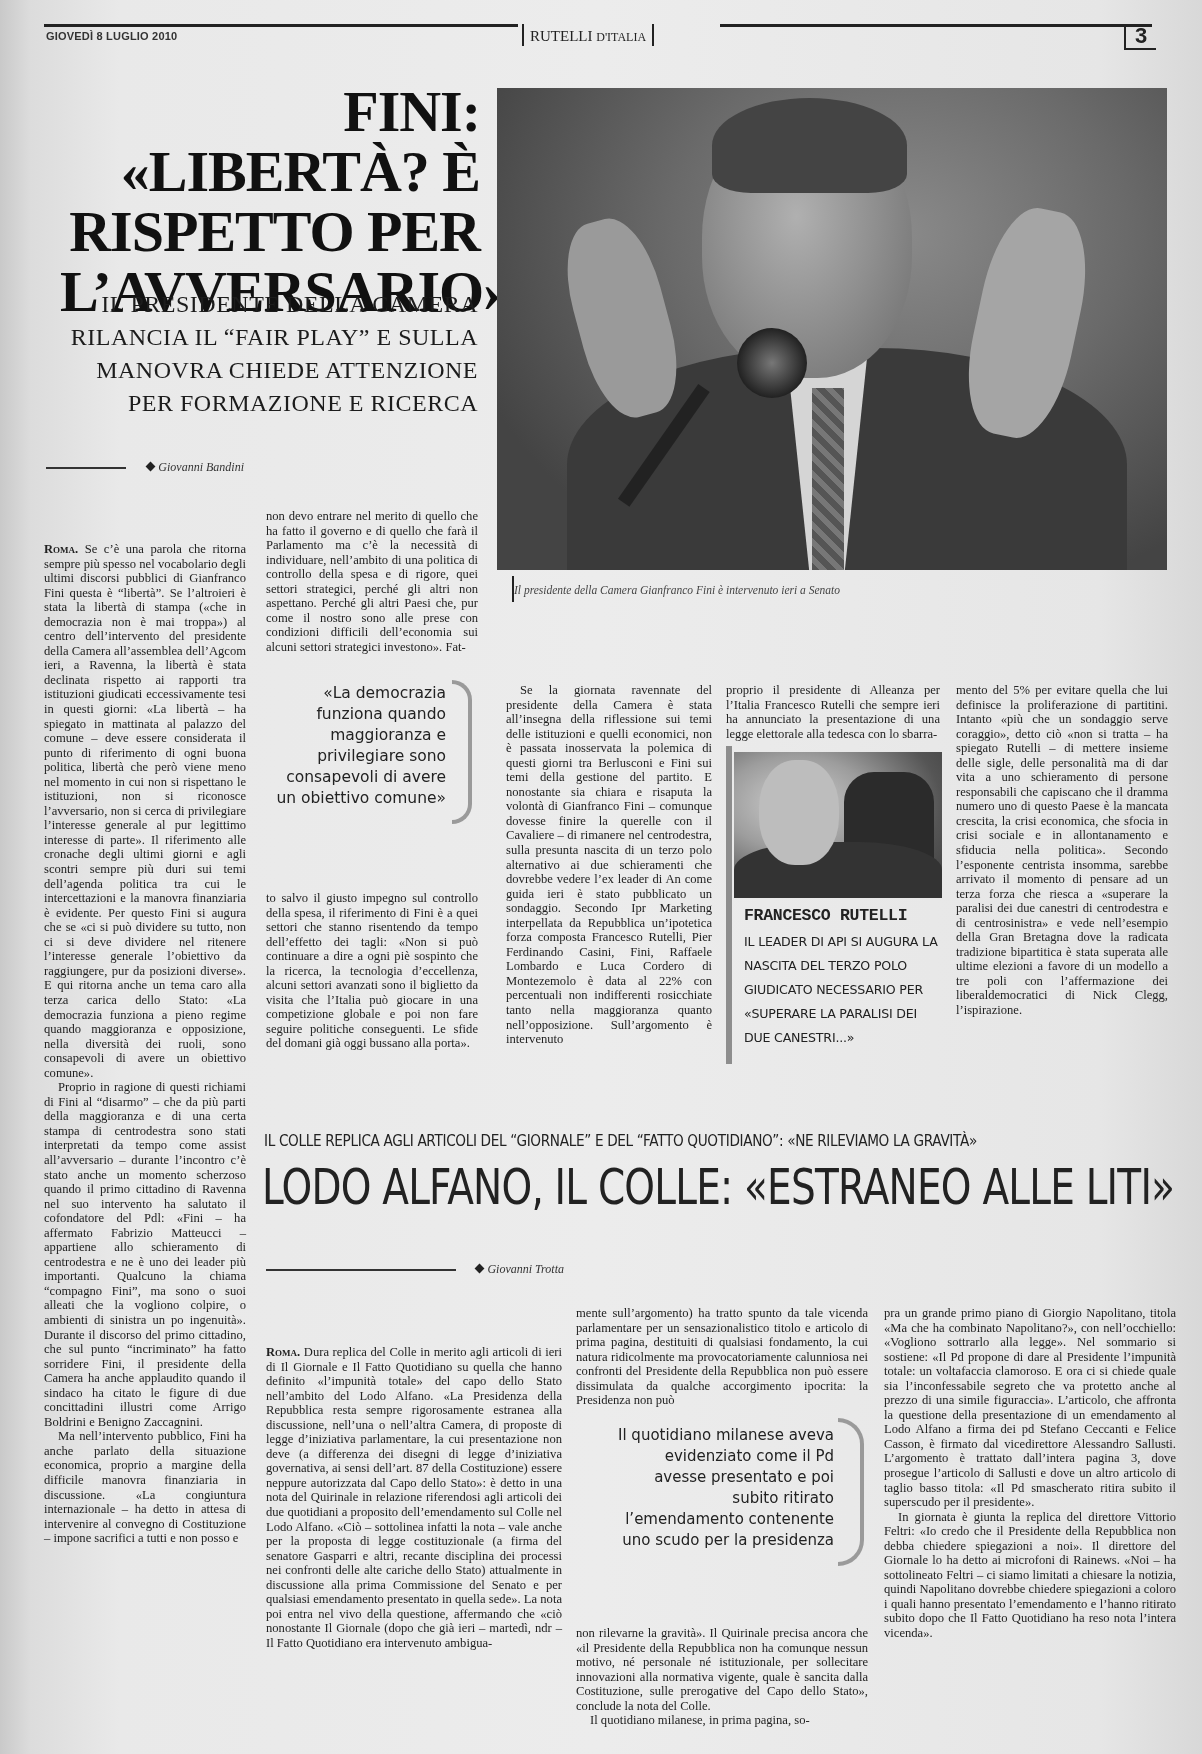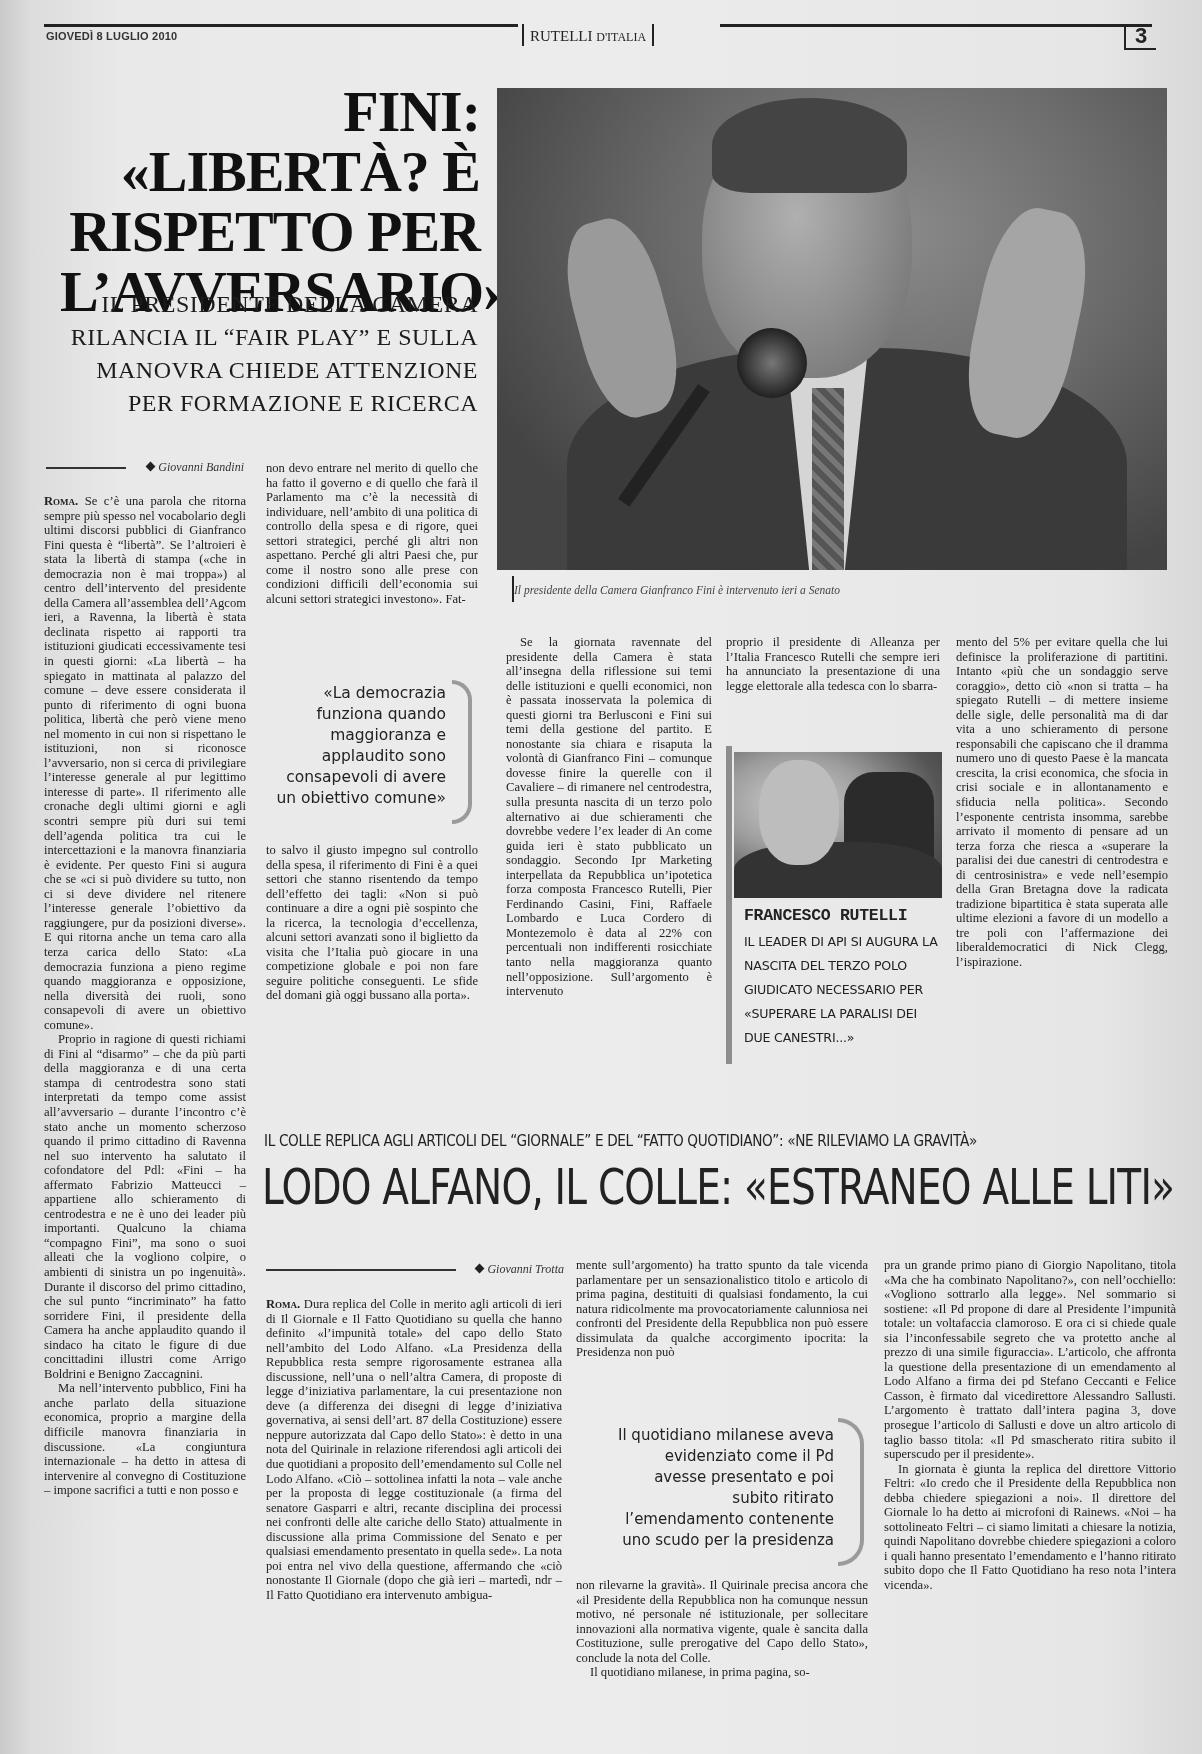--- a/index.html
+++ b/index.html
@@ -35,21 +35,21 @@
   .photo .collar { position:absolute; left:290px; top:270px; width:80px; height:230px; background:#d5d5d5; clip-path:polygon(0 0,100% 0,70% 100%,30% 100%); }
   .photo .tie { position:absolute; left:315px; top:300px; width:32px; height:200px; background:repeating-linear-gradient(45deg,#555 0 6px,#777 6px 12px); }
   .photo .mic { position:absolute; left:240px; top:240px; width:70px; height:70px; border-radius:50%; background:radial-gradient(circle,#777 0%,#222 70%); }
   .photo .micstick { position:absolute; left:200px; top:300px; width:14px; height:140px; background:#222; transform:rotate(35deg); transform-origin:top; }
   .photo .hand1 { position:absolute; left:80px; top:130px; width:90px; height:200px; border-radius:40%; background:#9a9a9a; transform:rotate(-15deg); }
   .photo .hand2 { position:absolute; left:480px; top:120px; width:100px; height:230px; border-radius:40%; background:#a5a5a5; transform:rotate(12deg); }
   .caption { position:absolute; left:514px; top:584px; width:640px; font-family:"Liberation Serif",serif; font-style:italic; font-size:11.5px; color:#444; }
   .caption-bar { position:absolute; left:512px; top:576px; width:2px; height:26px; background:#222; }
 
   
-  .col { position:absolute; font-family:"Liberation Serif",serif; font-size:12.6px; line-height:14.55px; text-align:justify; hyphens:auto; color:#222; }
+  .col { position:absolute; font-family:"Liberation Serif",serif; font-size:12.6px; line-height:14.55px; text-align:justify; hyphens:auto; color:#222;margin-top:48px; }
   .col p { margin:0; text-indent:14px; }
   .col p.first { text-indent:0; }
   .col .sc { font-variant:small-caps; font-weight:bold; }
   .byline { position:absolute; font-family:"Liberation Serif",serif; font-style:italic; font-size:12px; color:#333; text-align:right; }
   .byline .line { position:absolute; left:0; top:7px; height:2px; background:#333; }
   .byline .diamond { display:inline-block; width:7px; height:7px; background:#222; transform:rotate(45deg); margin-right:4px; vertical-align:1px; }
 
   
   .pull { position:absolute; font-family:"DejaVu Sans",sans-serif; font-size:15.5px; line-height:21px; text-align:right; color:#222; }
   .brace { position:absolute; border:4px solid #9a9a9a; border-left:none; border-radius:0 30px 30px 0; }
@@ -107,21 +107,21 @@
   <div class="col" style="left:44px;top:494px;width:202px">
     <p class="first"><span class="sc">Roma.</span> <span>Se c’è una parola che ritorna sempre più spesso nel vocabolario degli ultimi discorsi pubblici di Gianfranco Fini questa è “libertà”. Se l’altroieri è stata la libertà di stampa («che in democrazia non è mai troppa») al centro dell’intervento del presidente della Camera all’assemblea dell’Agcom ieri, a Ravenna, la libertà è stata declinata rispetto ai rapporti tra istituzioni giudicati eccessivamente tesi in questi giorni: «La libertà – ha spiegato in mattinata al palazzo del comune – deve essere considerata il punto di riferimento di ogni buona politica, libertà che però viene meno nel momento in cui non si rispettano le istituzioni, non si riconosce l’avversario, non si cerca di privilegiare l’interesse generale al pur legittimo interesse di parte». Il riferimento alle cronache degli ultimi giorni e agli scontri sempre più duri sui temi dell’agenda politica tra cui le intercettazioni e la manovra finanziaria è evidente. Per questo Fini si augura che se «ci si può dividere su tutto, non ci si deve dividere nel ritenere l’interesse generale l’obiettivo da raggiungere, pur da posizioni diverse». E qui ritorna anche un tema caro alla terza carica dello Stato: «La democrazia funziona a pieno regime quando maggioranza e opposizione, nella diversità dei ruoli, sono consapevoli di avere un obiettivo comune».</span></p>
     <p>Proprio in ragione di questi richiami di Fini al “disarmo” – che da più parti della maggioranza e di una certa stampa di centrodestra sono stati interpretati da tempo come assist all’avversario – durante l’incontro c’è stato anche un momento scherzoso quando il primo cittadino di Ravenna nel suo intervento ha salutato il cofondatore del Pdl: «Fini – ha affermato Fabrizio Matteucci – appartiene allo schieramento di centrodestra e ne è uno dei leader più importanti. Qualcuno la chiama “compagno Fini”, ma sono o suoi alleati che la vogliono colpire, o ambienti di sinistra un po ingenuità». Durante il discorso del primo cittadino, che sul punto “incriminato” ha fatto sorridere Fini, il presidente della Camera ha anche applaudito quando il sindaco ha citato le figure di due concittadini illustri come Arrigo Boldrini e Benigno Zaccagnini.</p>
     <p>Ma nell’intervento pubblico, Fini ha anche parlato della situazione economica, proprio a margine della difficile manovra finanziaria in discussione. «La congiuntura internazionale – ha detto in attesa di intervenire al convegno di Costituzione – impone sacrifici a tutti e non posso e</p>
   </div>
 
   <div class="col" style="left:266px;top:461px;width:212px">
     <p class="first">non devo entrare nel merito di quello che ha fatto il governo e di quello che farà il Parlamento ma c’è la necessità di individuare, nell’ambito di una politica di controllo della spesa e di rigore, quei settori strategici, perché gli altri non aspettano. Perché gli altri Paesi che, pur come il nostro sono alle prese con condizioni difficili dell’economia sui alcuni settori strategici investono». Fat-</p>
   </div>
 
-  <div class="pull" style="left:262px;top:683px;width:184px">«La democrazia funziona quando maggioranza e applaudito sono consapevoli di avere un obiettivo comune»</div>
+  <div class="pull" style="left:262px;top:683px;width:184px">«La democrazia funziona quando maggioranza e privilegiare sono consapevoli di avere un obiettivo comune»</div>
   <div class="brace" style="left:452px;top:680px;width:16px;height:136px"></div>
 
   <div class="col" style="left:266px;top:843px;width:212px">
     <p class="first">to salvo il giusto impegno sul controllo della spesa, il riferimento di Fini è a quei settori che stanno risentendo da tempo dell’effetto dei tagli: «Non si può continuare a dire a ogni piè sospinto che la ricerca, la tecnologia d’eccellenza, alcuni settori avanzati sono il biglietto da visita che l’Italia può giocare in una competizione globale e poi non fare seguire politiche conseguenti. Le sfide del domani già oggi bussano alla porta».</p>
   </div>
 
   <div class="col" style="left:506px;top:635px;width:206px">
     <p>Se la giornata ravennate del presidente della Camera è stata all’insegna della riflessione sui temi delle istituzioni e quelli economici, non è passata inosservata la polemica di questi giorni tra Berlusconi e Fini sui temi della gestione del partito. E nonostante sia chiara e risaputa la volontà di Gianfranco Fini – comunque dovesse finire la querelle con il Cavaliere – di rimanere nel centrodestra, sulla presunta nascita di un terzo polo alternativo ai due schieramenti che dovrebbe vedere l’ex leader di An come guida ieri è stato pubblicato un sondaggio. Secondo Ipr Marketing interpellata da Repubblica un’ipotetica forza composta Francesco Rutelli, Pier Ferdinando Casini, Fini, Raffaele Lombardo e Luca Cordero di Montezemolo è data al 22% con percentuali non indifferenti rosicchiate tanto nella maggioranza quanto nell’opposizione. Sull’argomento è intervenuto</p>
   </div>
 

